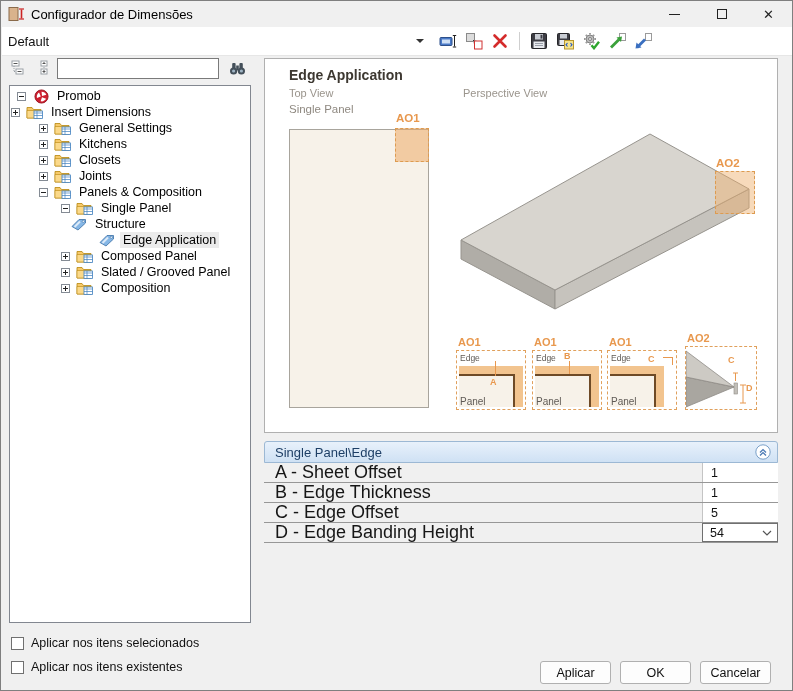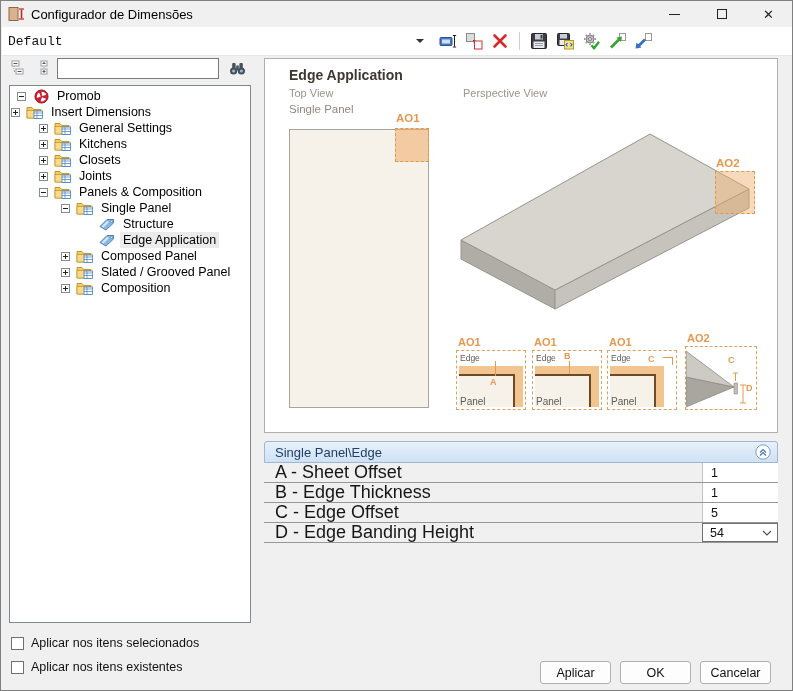--- a/index.html
+++ b/index.html
@@ -12,21 +12,21 @@
   .title{font-size:13px;color:#000;}
   .win-controls{position:absolute;right:0;top:0;height:26px;display:flex;}
   .win-btn{width:47px;height:26px;display:flex;align-items:center;justify-content:center;cursor:default;}
   .glyph-min{width:11px;height:1px;background:#222;}
   .glyph-max{width:10px;height:10px;border:1px solid #222;}
   .glyph-close{font-size:13px;color:#222;line-height:1;}
 
   
   .toolbar{position:absolute;left:1px;top:26px;width:791px;height:29px;background:#fff;display:flex;align-items:center;border-bottom:1px solid #e6e6e6;}
   .profile-combo{width:430px;height:100%;display:flex;align-items:center;padding:0 8px 0 6px;background:#fff;position:relative;}
-  .profile-combo span:first-child{font-size:13px;color:#111;flex:1;font-family:Liberation Mono, monospace;}
+  .profile-combo span:first-child{font-size:13px;color:#111;flex:1;}
   .combo-arrow{width:0;height:0;border-left:4px solid transparent;border-right:4px solid transparent;border-top:4px solid #333;}
   .tb-icons{display:flex;align-items:center;gap:6px;margin-left:6px;}
   .tb-btn{width:20px;height:20px;display:inline-flex;align-items:center;justify-content:center;}
   .tb-sep{width:1px;height:18px;background:#cfcfcf;margin:0 3px;}
 
   
   .search-row{position:absolute;left:0;top:57px;width:255px;height:22px;}
   .tree-tool{position:absolute;top:1px;width:16px;height:18px;display:inline-flex;align-items:center;justify-content:center;}
   #tool-collapse{left:9px;} #tool-expand{left:35px;}
   .search-input{position:absolute;left:56px;top:0;width:162px;height:21px;border:1px solid #7a7a7a;background:#fff;font-size:12px;padding:0 4px;outline:none;}
@@ -389,21 +389,21 @@
             <path d="M1 2.5 L6 2.5 L7.5 4.5 L15 4.5 L15 13 L1 13 Z" fill="#f6c96a" stroke="#b8860b" stroke-width="0.8"></path>
             <path d="M1 5.5 L15 5.5 L15 13 L1 13 Z" fill="#fbd98a" stroke="#b8860b" stroke-width="0.6"></path>
             <rect x="8" y="6" width="8.5" height="7.5" fill="#fff" stroke="#3f7fbf" stroke-width="0.8"></rect>
             <line x1="8" y1="8" x2="16.5" y2="8" stroke="#3f7fbf" stroke-width="0.7"></line>
             <line x1="8" y1="10.5" x2="16.5" y2="10.5" stroke="#3f7fbf" stroke-width="0.7"></line>
             <line x1="11" y1="6" x2="11" y2="13.5" stroke="#3f7fbf" stroke-width="0.7"></line>
           </svg>
         </span>
         <span class="tlabel">Single Panel</span>
       </div>
-      <div class="tree-row" style="padding-left: 72px;">
+      <div class="tree-row" style="padding-left: 28px; margin-left: 16px;">
         <span class="toggle spacer"></span>
         <span class="ticon">
           <svg width="16" height="13" viewBox="0 0 16 13">
             <polygon points="1,8.5 8,1.5 14.5,1.5 14.5,5 7,12" fill="#86b7e6" stroke="#3a6ea5" stroke-width="0.8"></polygon>
             <line x1="3.5" y1="9" x2="9" y2="3.5" stroke="#dceaf8" stroke-width="2"></line>
             <circle cx="12.3" cy="3.3" r="1.1" fill="#fff" stroke="#3a6ea5" stroke-width="0.6"></circle>
           </svg>
         </span>
         <span class="tlabel">Structure</span>
       </div>

